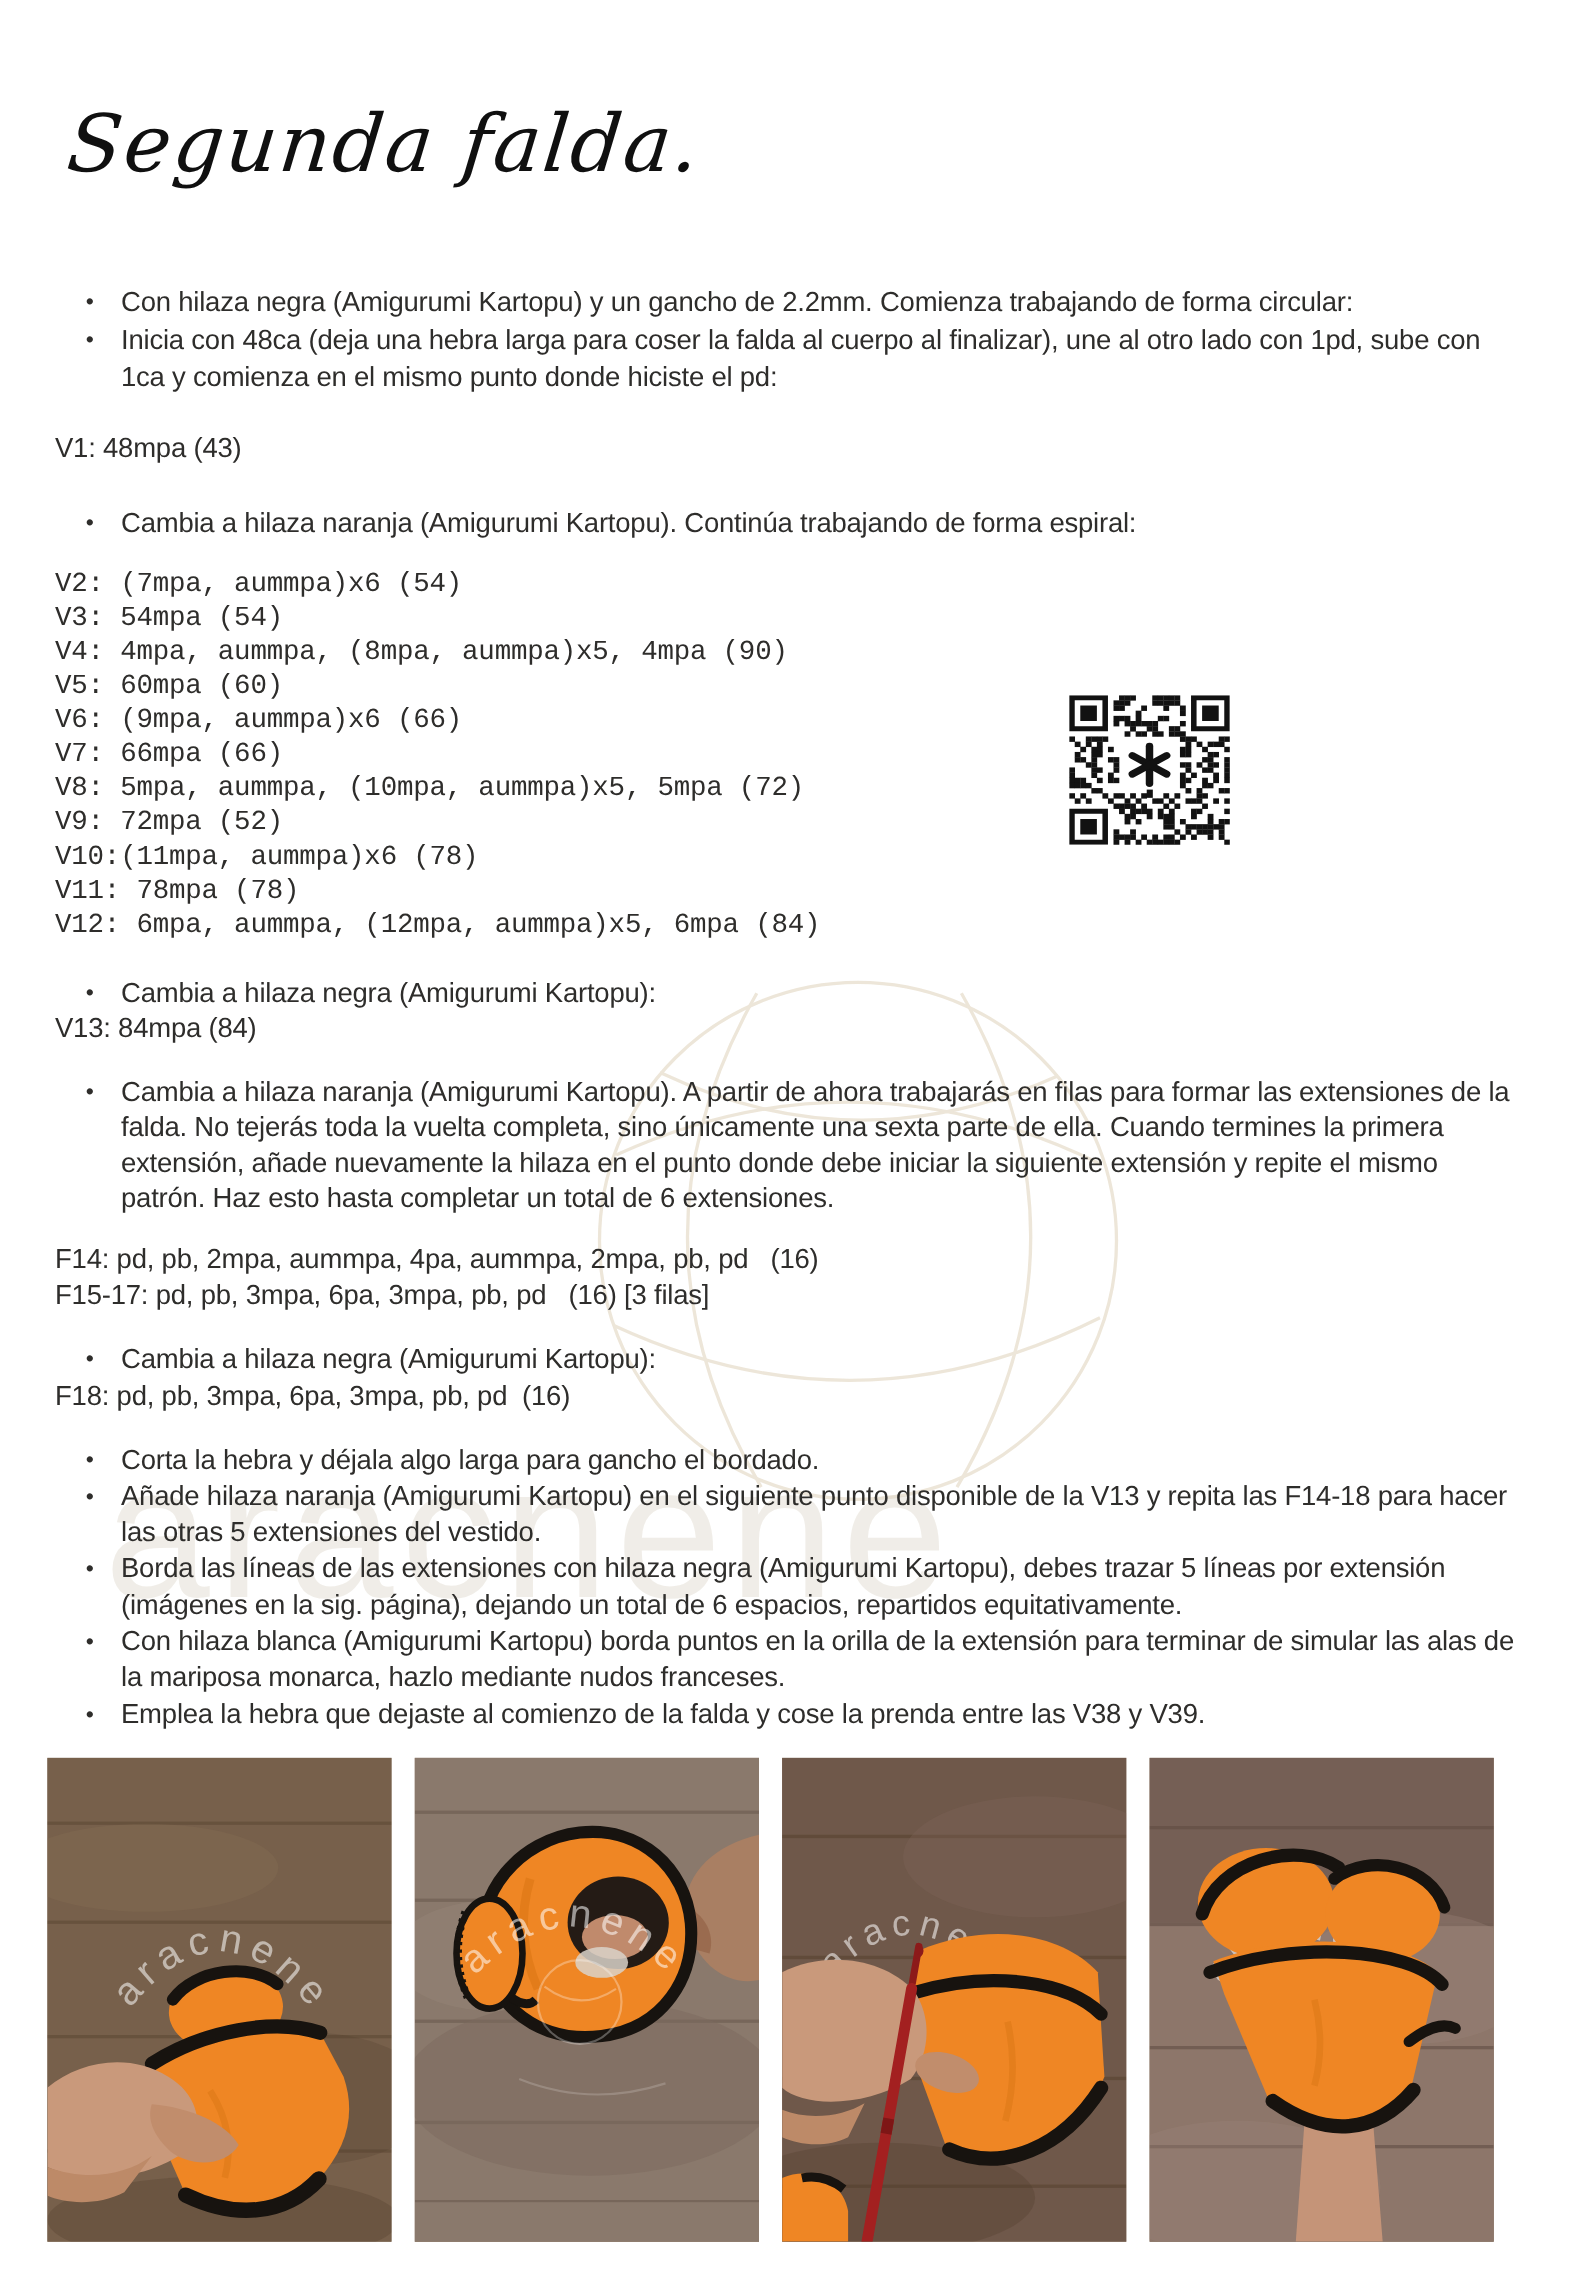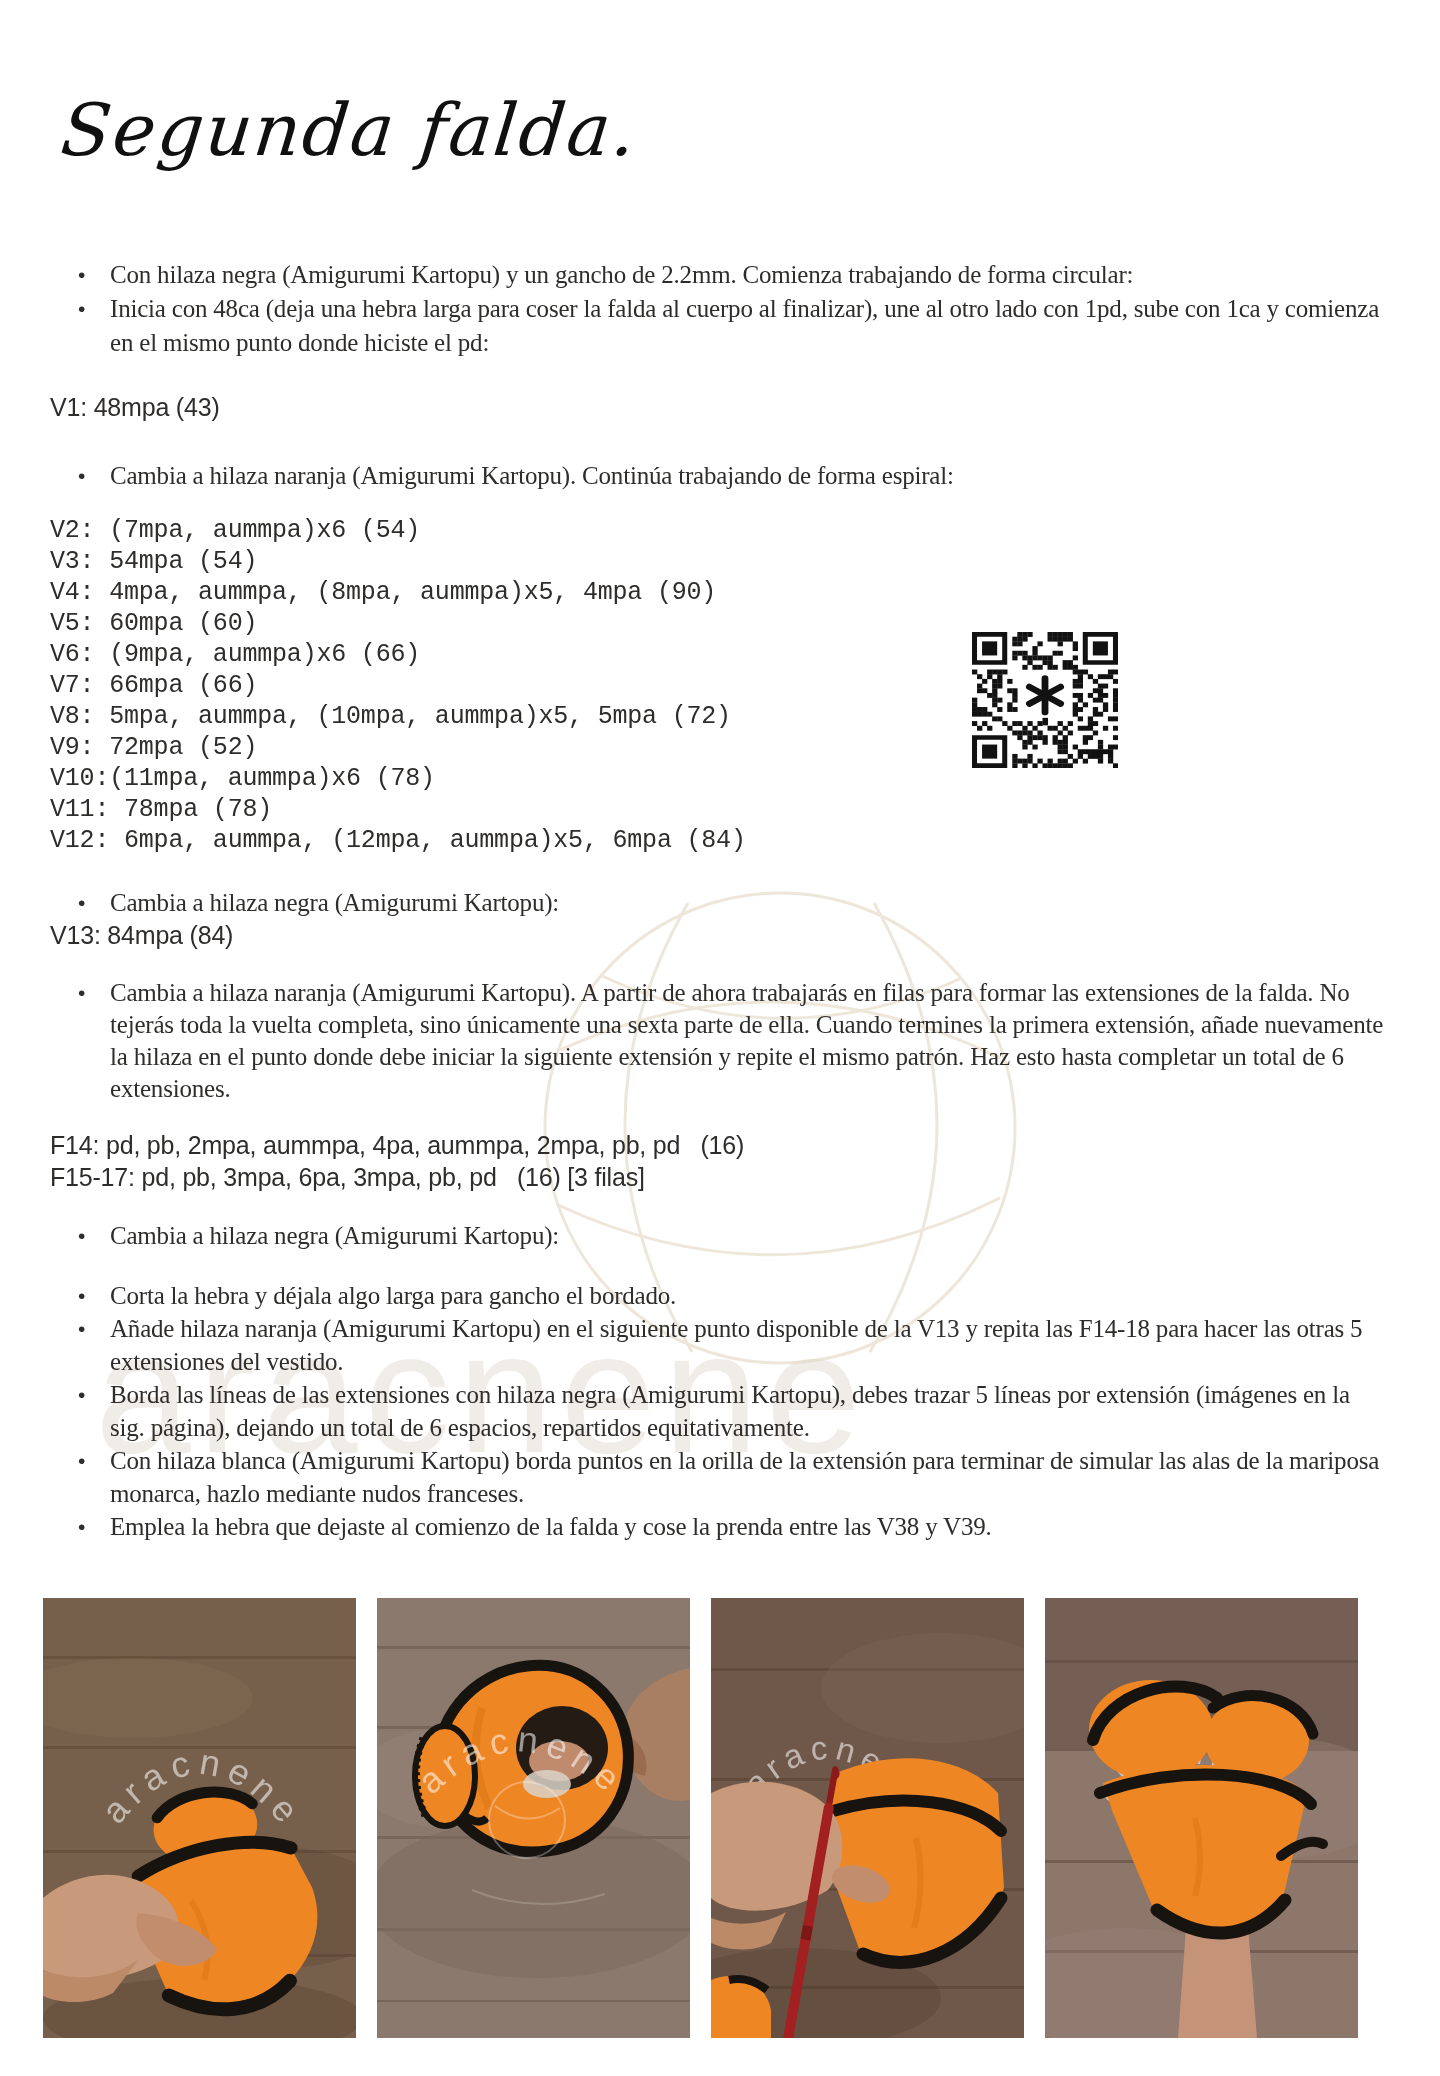--- a/index.html
+++ b/index.html
@@ -12,21 +12,21 @@
   
   .title{
     position:absolute;left:62px;top:88px;margin:0;
     font-family:"DejaVu Serif",serif;font-style:italic;font-weight:500;
     font-size:72px;letter-spacing:2px;color:#101010;transform:skewX(-6deg);
   }
   
   .content{position:absolute;left:50px;top:258px;width:1335px;font-size:25px;line-height:34px;letter-spacing:-0.2px;}
   .bullet{display:flex;}
   .bullet .dot{width:60px;box-sizing:border-box;padding-left:28px;font-size:21px;flex:none;}
-  .bullet .txt{flex:1;font-family:Liberation Serif, serif;}
+  .bullet .txt{flex:1;}
   .vline{line-height:31px;white-space:pre-wrap;}
   .rounds{margin-top:22px;font-family:Liberation Mono, monospace;}
   .mt-v1{margin-top:32px;}
   .mt-orange{margin-top:36px;}
   .mt-black1{margin-top:30px;}
   .para{margin-top:26px;line-height:32px;}
   .fblock{margin-top:24px;}
   .fline{line-height:32px;white-space:pre-wrap;}
   .mt-black2{margin-top:26px;}
   .f18{line-height:32px;}
@@ -103,20 +103,21 @@
 
     <div class="fblock">
       <div class="fline">F14: pd, pb, 2mpa, aummpa, 4pa, aummpa, 2mpa, pb, pd   (16)</div>
       <div class="fline">F15-17: pd, pb, 3mpa, 6pa, 3mpa, pb, pd   (16) [3 filas]</div>
     </div>
 
     <div class="bullet mt-black2">
       <span class="dot">•</span>
       <span class="txt">Cambia a hilaza negra (Amigurumi Kartopu):</span>
     </div>
+    <div class="fline f18">F18: pd, pb, 3mpa, 6pa, 3mpa, pb, pd  (16)</div>
 
     <div class="final">
       <div class="bullet">
         <span class="dot">•</span>
         <span class="txt">Corta la hebra y déjala algo larga para gancho el bordado.</span>
       </div>
       <div class="bullet">
         <span class="dot">•</span>
         <span class="txt">Añade hilaza naranja (Amigurumi Kartopu) en el siguiente punto disponible de la V13 y repita las F14-18 para hacer las otras 5 extensiones del vestido.</span>
       </div>

